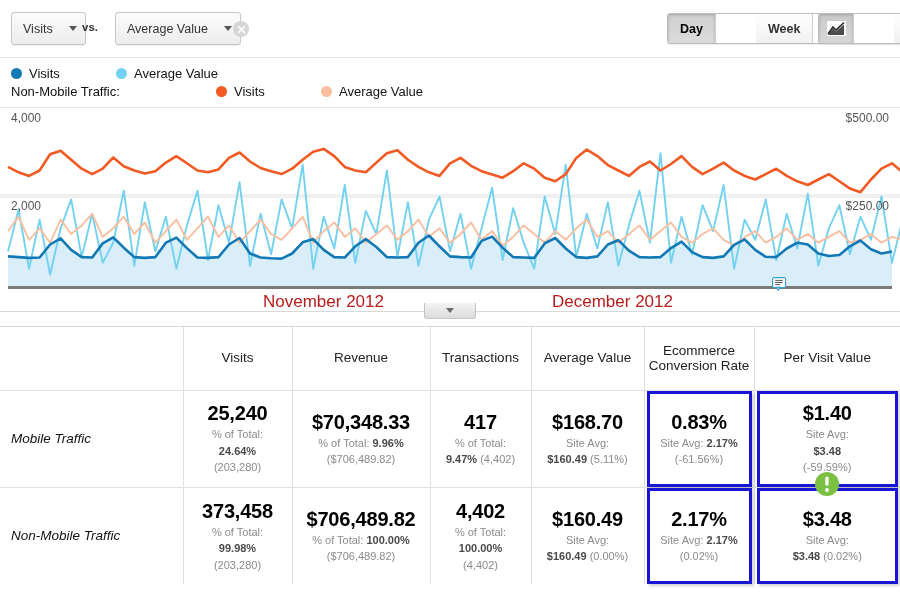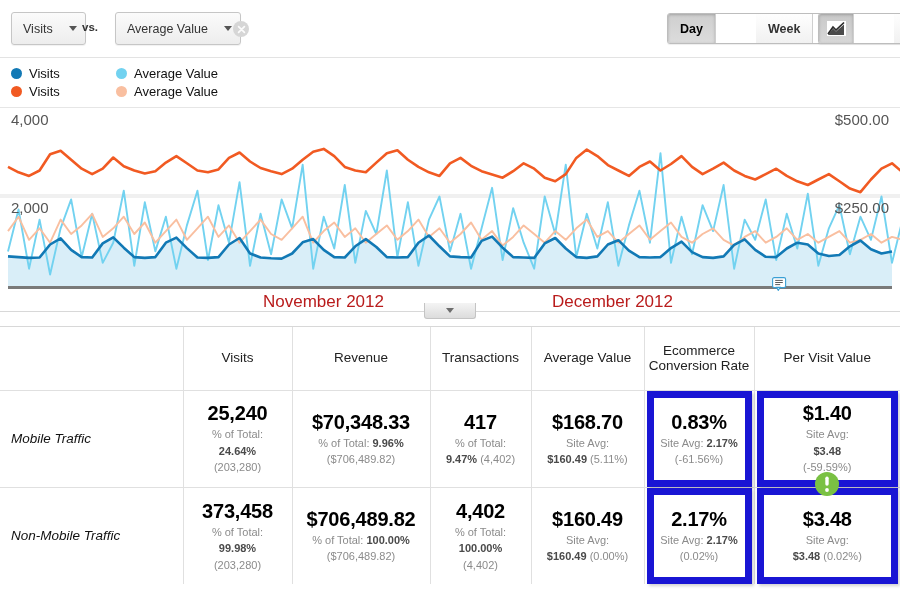--- a/index.html
+++ b/index.html
@@ -93,21 +93,21 @@
   .dot { width: 11px; height: 11px; border-radius: 50%; flex: none; }
   .leg-text { font-size: 13px; color: #111; }
 
   
   .chart-wrap {
     position: absolute; left: 0; top: 107px;
     width: 900px; height: 204px;
     border-top: 1px solid #e6e6e6;
     background: #fff;
   }
-  .axis-lbl { position: absolute; font-size: 15px; color: #555; }
+  .axis-lbl { position: absolute; font-size: 12px; color: #555; }
   #ax-tl { left: 11px; top: 3px; }
   #ax-bl { left: 11px; top: 91px; }
   #ax-tr { right: 11px; top: 3px; }
   #ax-br { right: 11px; top: 91px; }
   .gridline {
     position: absolute; left: 0; width: 900px; height: 4px;
     top: 86px; background: #f0f0f0;
   }
   .plot { position: absolute; left: 0; top: 0; width: 900px; height: 180px; }
   .plot svg { display: block; width: 900px; height: 180px; }
@@ -163,21 +163,21 @@
     border-left: none; text-align: left; padding-left: 11px;
     font-size: 13.5px; color: #111; font-style: italic;
   }
   .big {
     font-size: 20px; font-weight: bold; color: #000;
     letter-spacing: -.2px; line-height: 1.25;
   }
   .sub { font-size: 11px; color: #8b8b8b; line-height: 1.5; }
   .sub b { color: #4a4a4a; font-weight: bold; }
   .cell-hl {
-    border: 7px solid #404040;
+    border: 3px solid #404040;
     background: #fff;
     margin: -3px 2px; padding: 6px 2px;
     height: 100%;
     display: flex; flex-direction: column;
     align-items: center; justify-content: center;
     box-shadow: 2px 2px 3px rgba(0,0,0,.18);
   }
   td.hl { padding: 0; position: relative; }
   .alert-icon {
     position: absolute; left: 50%; bottom: -14px;
@@ -235,20 +235,21 @@
       <span class="leg-item i1">
         <span class="dot" style="background:#1279b5"></span>
         <span class="leg-text">Visits</span>
       </span>
       <span class="leg-item">
         <span class="dot" style="background:#72d2f0"></span>
         <span class="leg-text">Average Value</span>
       </span>
     </div>
     <div class="legend-row r2">
+      <span class="leg-name">Non-Mobile Traffic:</span>
       <span class="leg-item i1">
         <span class="dot" style="background:#f15a22"></span>
         <span class="leg-text">Visits</span>
       </span>
       <span class="leg-item">
         <span class="dot" style="background:#f9bfa0"></span>
         <span class="leg-text">Average Value</span>
       </span>
     </div>
   </div>

